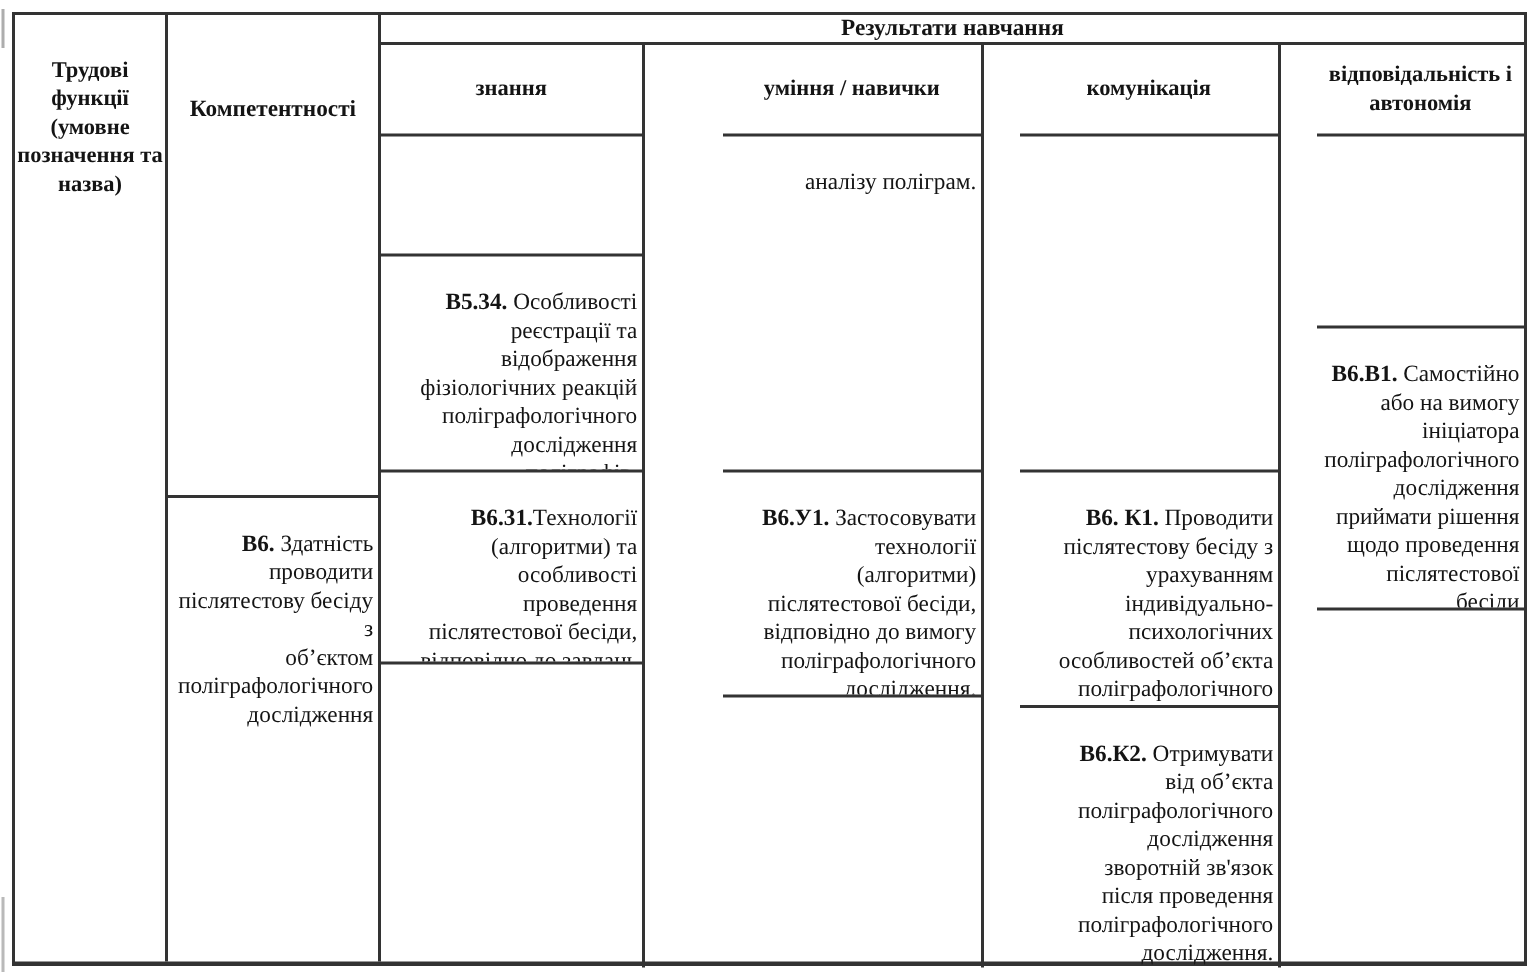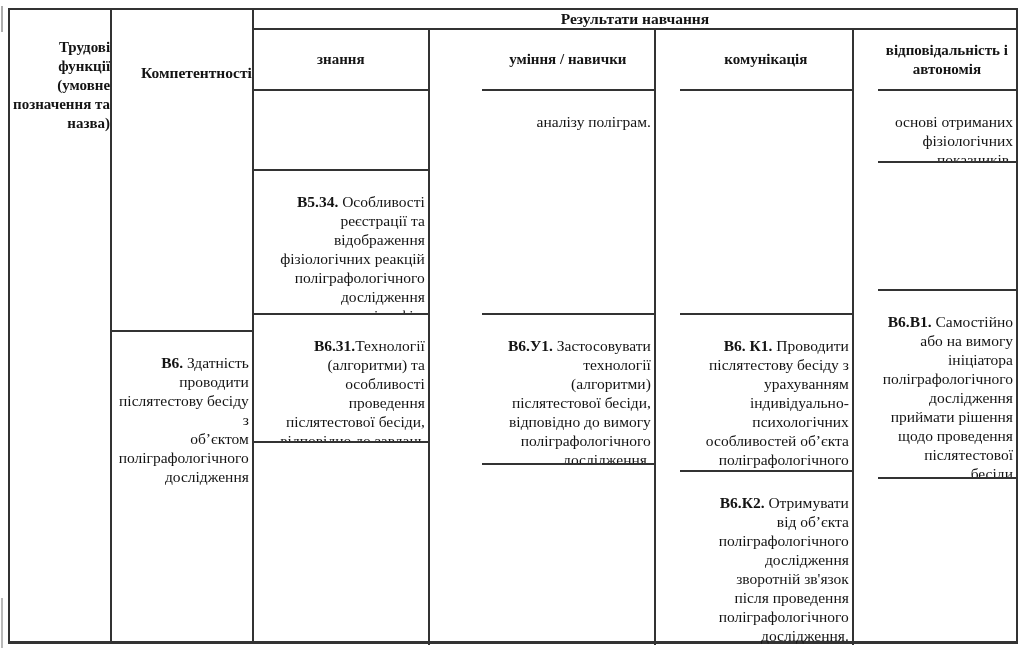--- a/index.html
+++ b/index.html
@@ -37,20 +37,21 @@
 
   .cell{ border-bottom:2px solid var(--line); overflow:hidden;text-align:right; }
   .cell.nb{ border-bottom:none; }
   .grow{ flex:1; }
 
   
   .hdr{
     font-weight:bold;
     font-size:15px;
     line-height:19px;
+    text-align:center;
     white-space:pre-line;
   }
   .hdr-col1{ padding-top:9px; }
   .hdr-col2{ padding-top:34px; font-size:15.5px; }
   .res-hdr{
     height:35px;
     border-bottom:2px solid var(--line);
     display:flex; align-items:center; justify-content:center;
     font-weight:bold; font-size:15.5px;
   }
@@ -195,25 +196,20 @@
 поліграфологічного
 дослідження.</span>
         </div>
       </div>
 
       <div class="col c6">
         <div class="cell sub-hdr">
           <span>відповідальність і
 автономія</span>
         </div>
-        <div class="cell h72 body">
-          <span>основі отриманих
-фізіологічних
-показників.</span>
-        </div>
         <div class="cell h152"></div>
         <div class="cell h153 body">
           <b>В6.В1.</b><span> Самостійно
 або на вимогу
 ініціатора
 поліграфологічного
 дослідження
 приймати рішення
 щодо проведення
 післятестової бесіди</span>

